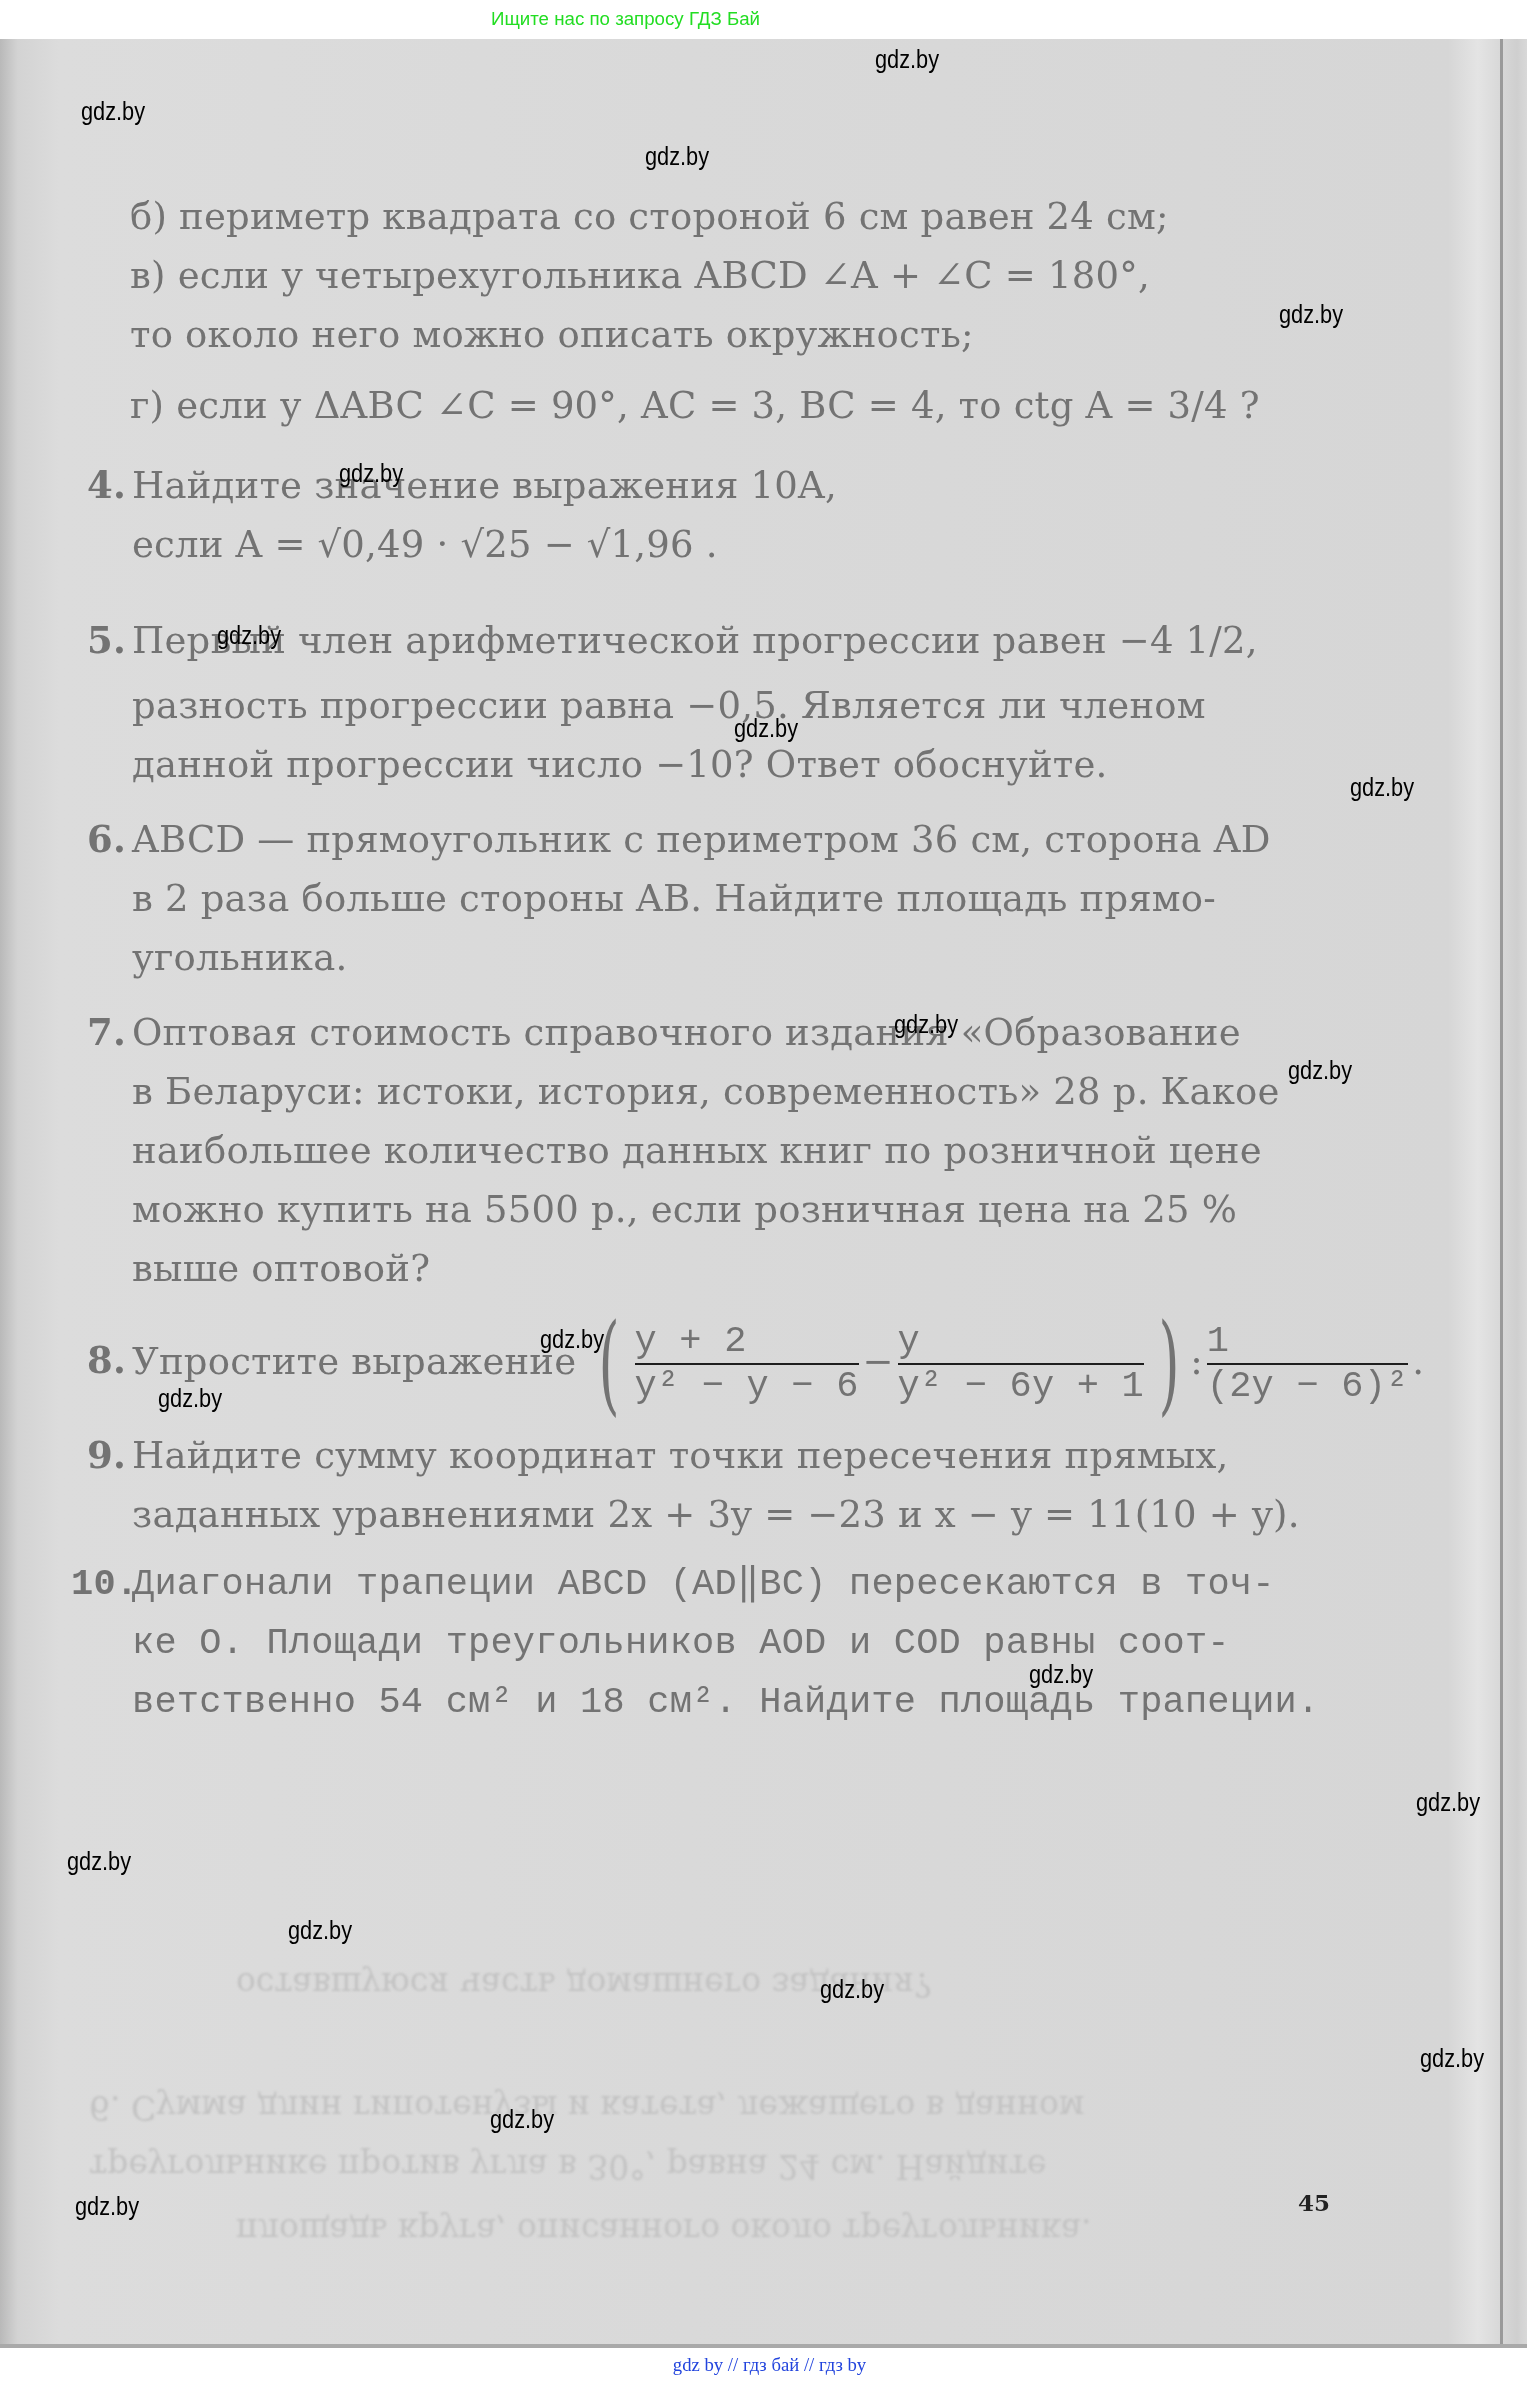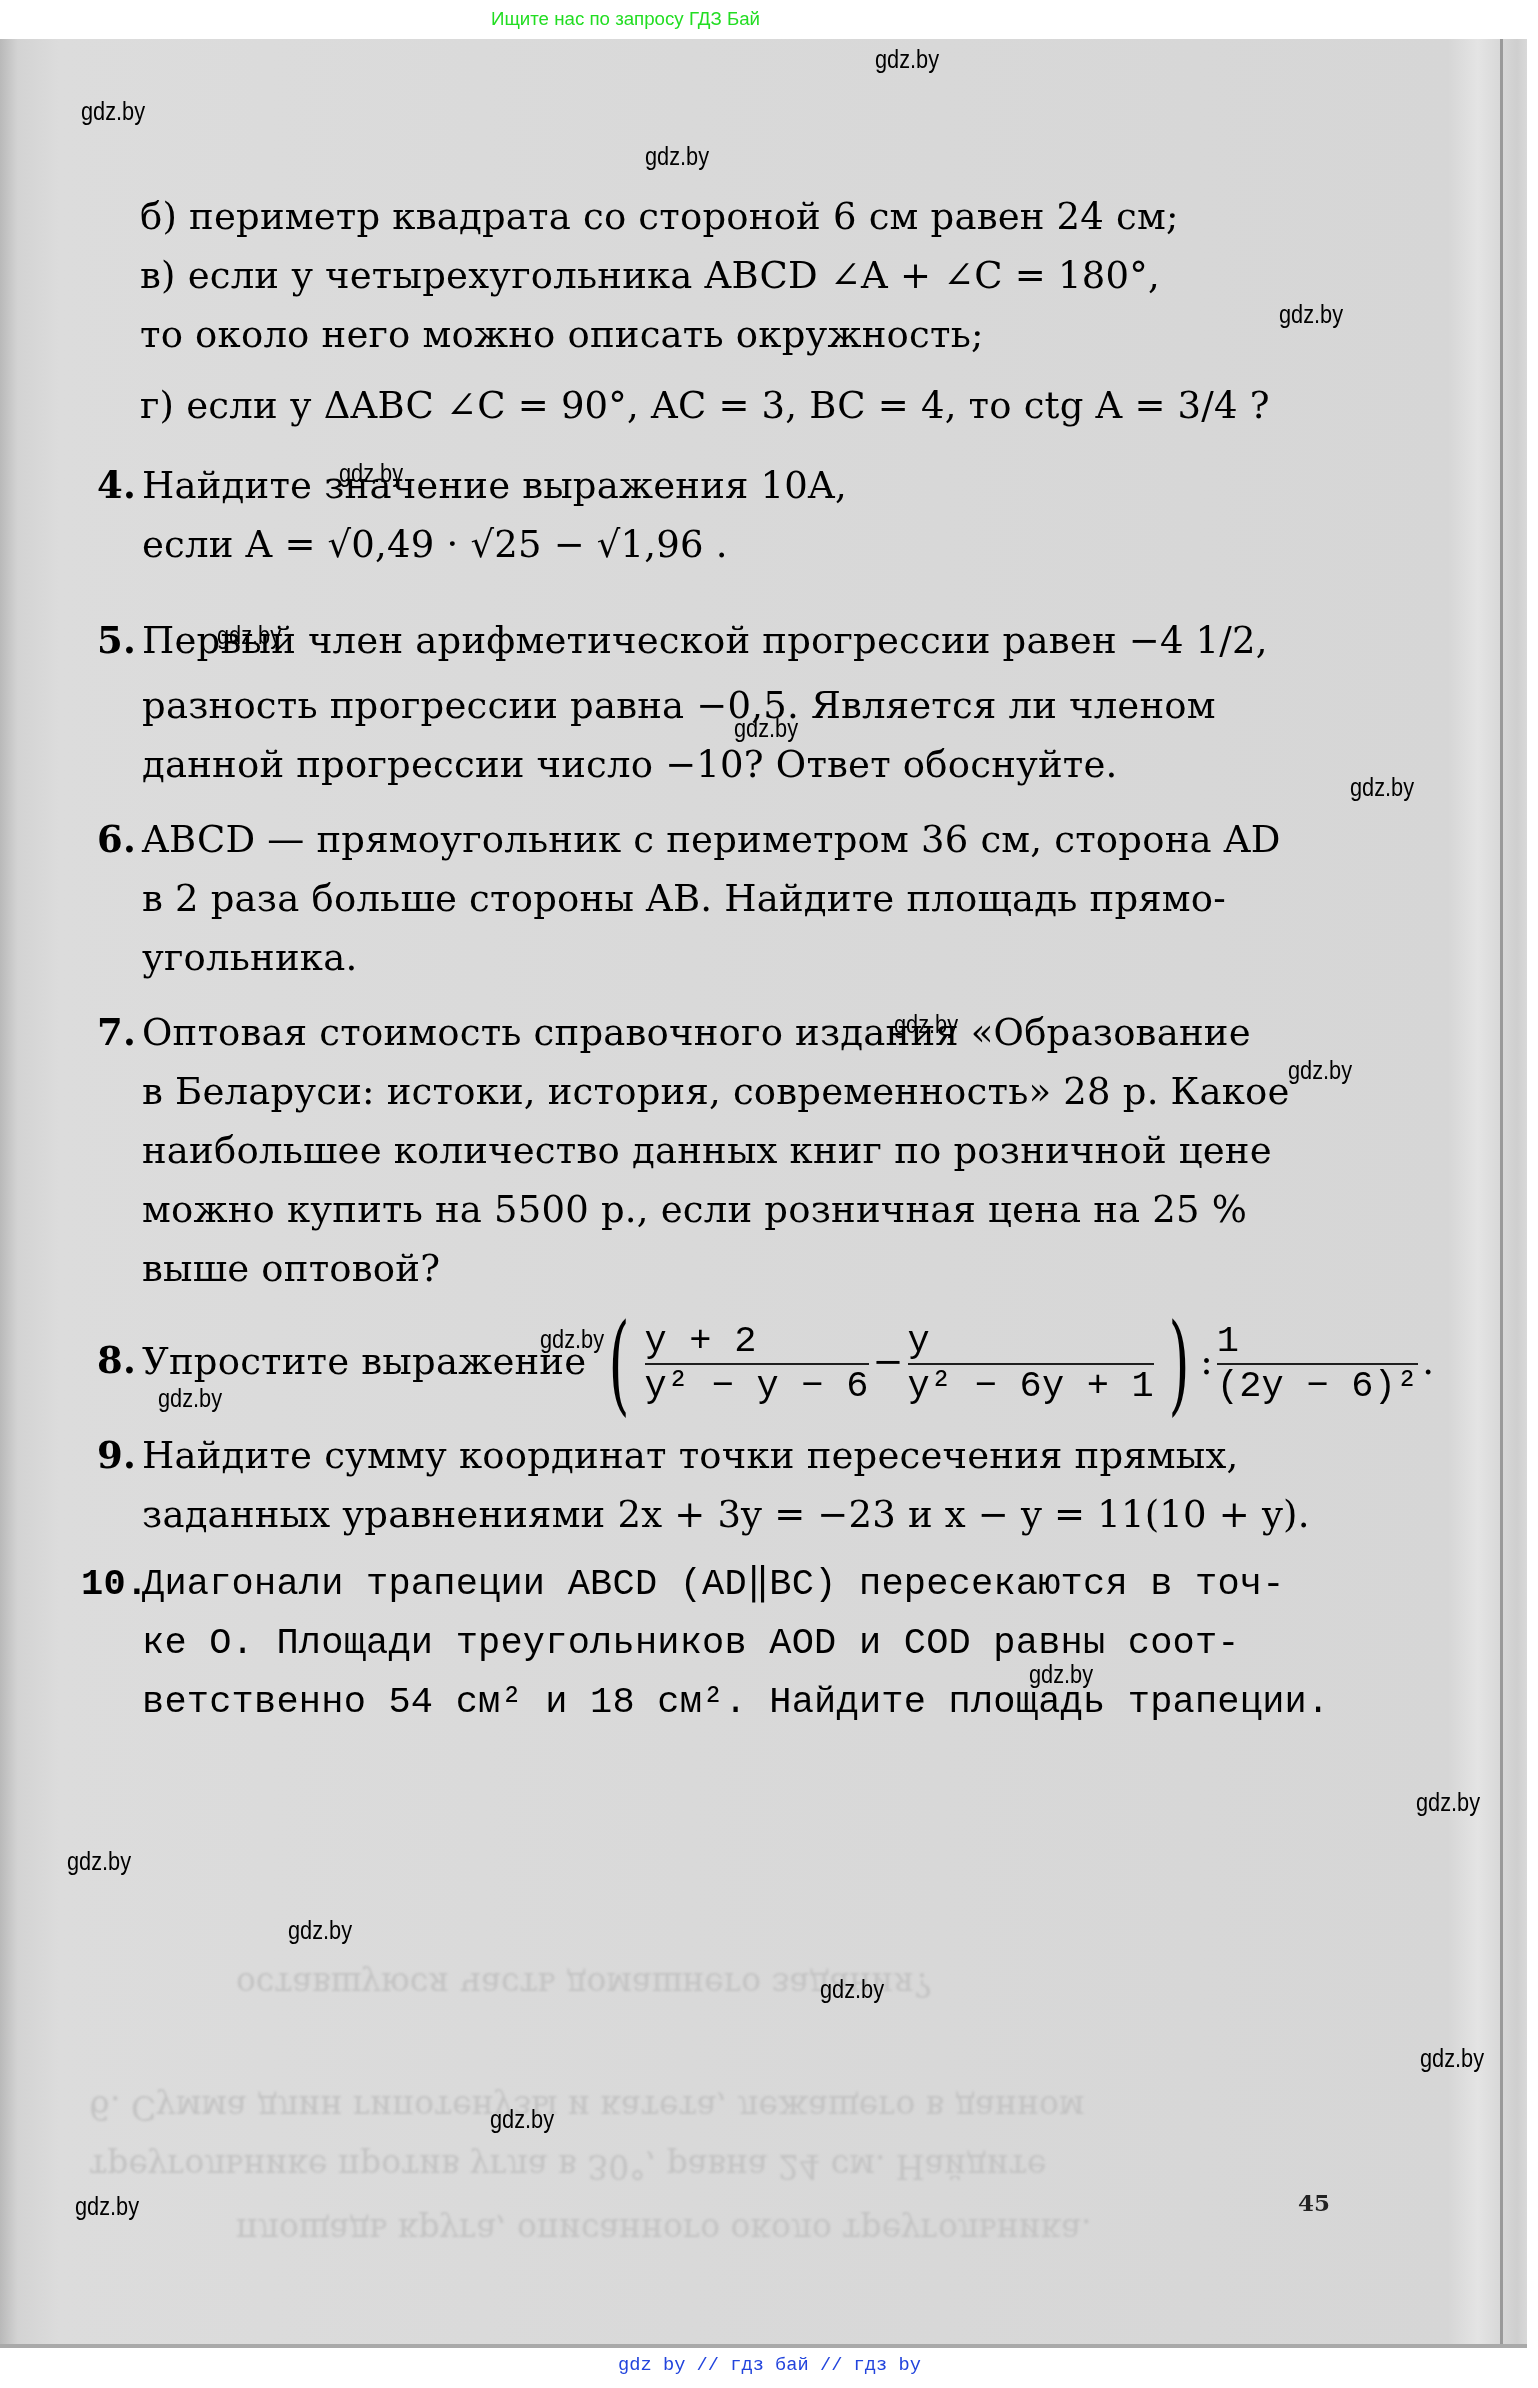--- a/index.html
+++ b/index.html
@@ -20,41 +20,41 @@
   }
   .scan::after {
     content: ""; position: absolute; right: 23.6px; top: 0; width: 3px; height: 100%;
     background: #9a9a9a;
   }
   .ghost {
     position: absolute; color: #c3c3c3; font-size: 33px; transform: scaleY(-1);
     white-space: nowrap; filter: blur(1px);
   }
   .page-text {
-    position: absolute; left: 97px; top: 187px; width: 1261px;
-    color: #000000; font-size: 37px; line-height: 59px; letter-spacing: 0.2px;
+    position: absolute; left: 87px; top: 187px; width: 1261px;
+    color: #737373; font-size: 37px; line-height: 59px; letter-spacing: 0.2px;
   }
   .task { position: relative; margin: 0; }
   .num { font-weight: bold; display: inline-block; width: 45px; margin-left: -45px; }
   .indent { padding-left: 45px; }
   .line { white-space: nowrap; }
   .frac { display: inline-block; vertical-align: middle; text-align: left; line-height: 43px; margin: 0 3.9px; font-family: Liberation Mono, monospace; }
   .frac > span { display: block; }
   .frac .den { border-top: 2px solid #1e1e1e; }
   .paren { font-size: 108px; font-weight: 200; vertical-align: middle; line-height: 108px; transform: scaleX(0.5); display: inline-block; }
   .wm {
     position: absolute; font-family: "Liberation Sans", sans-serif; font-size: 25.6px;
     color: #000; transform: scaleX(0.85); transform-origin: left;
   }
   .page-number {
     position: absolute; left: 1298px; top: 2189px; font-size: 23px; font-weight: bold; color: #222;
   }
   .footer-link {
     position: absolute; left: 0; top: 2354px; width: 1539px; text-align: center;
-    font-family: Liberation Mono, monospace; font-size: 18.7px; color: #2244dd; text-decoration: none;
+    font-family: Liberation Serif, serif; font-size: 18.7px; color: #2244dd; text-decoration: none;
   }
 </style>
 </head>
 <body>
 
 <a class="top-banner">Ищите нас по запросу ГДЗ Бай</a>
 
 <div class="scan">
   <div class="ghost" style="left:236px;top:1926px;">оставшуюся часть домашнего задания?</div>
   <div class="ghost" style="left:89px;top:2049px;">6. Сумма длин гипотенузы и катета, лежащего в данном</div>

